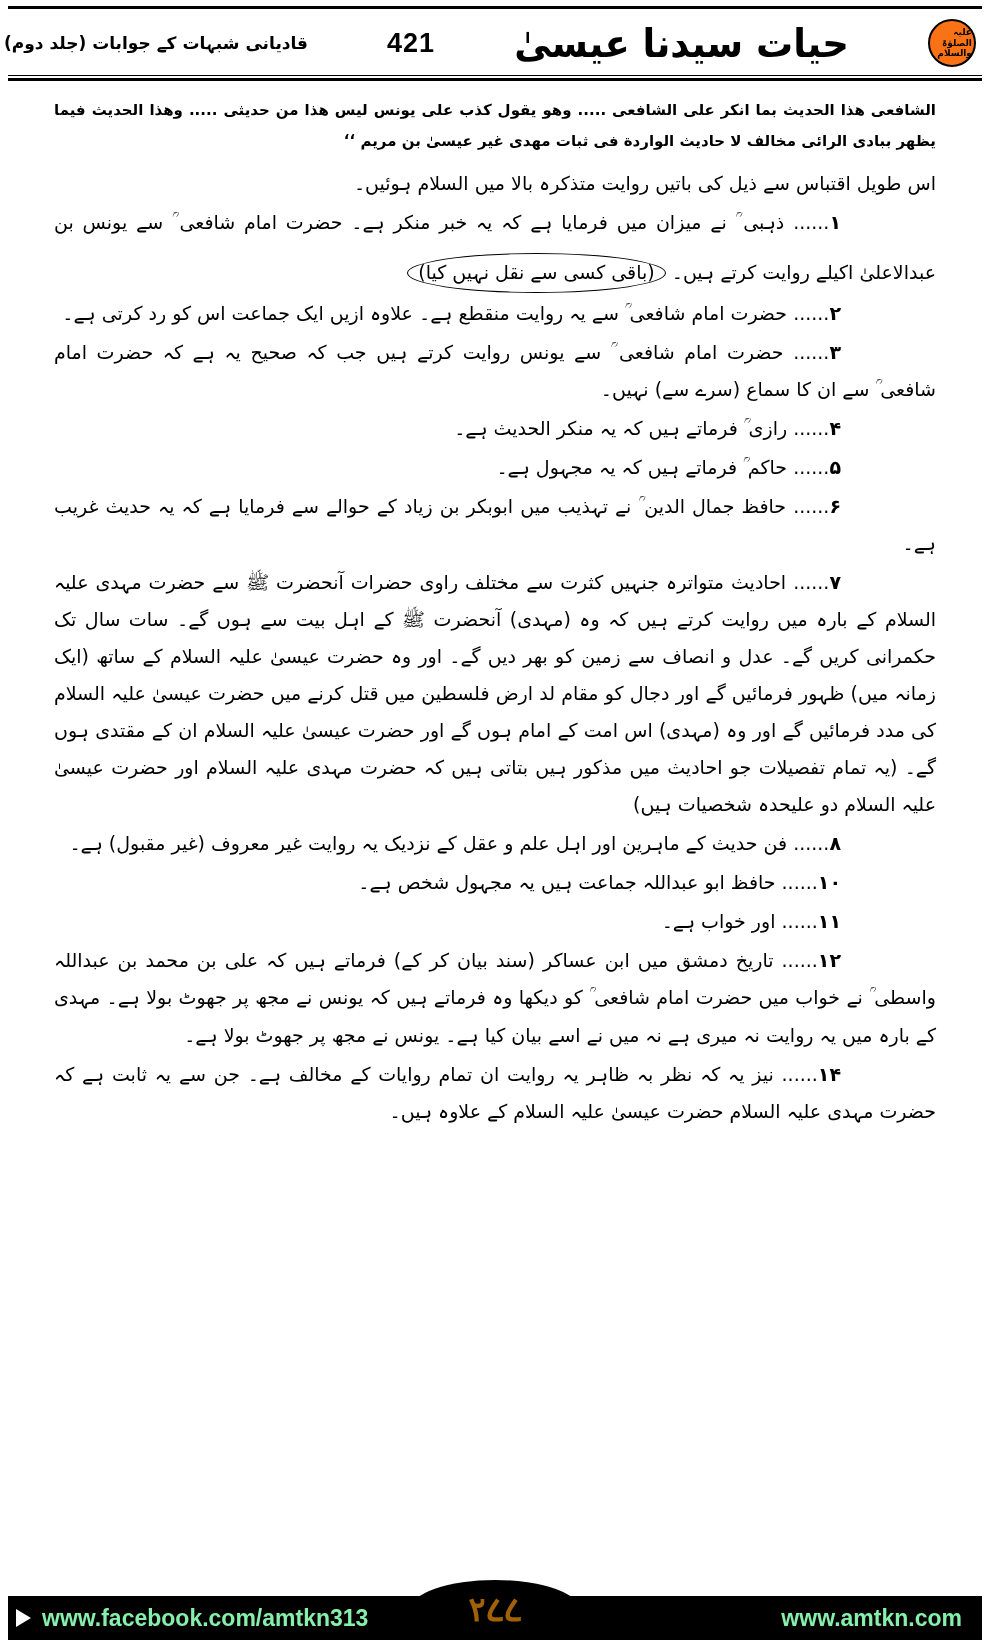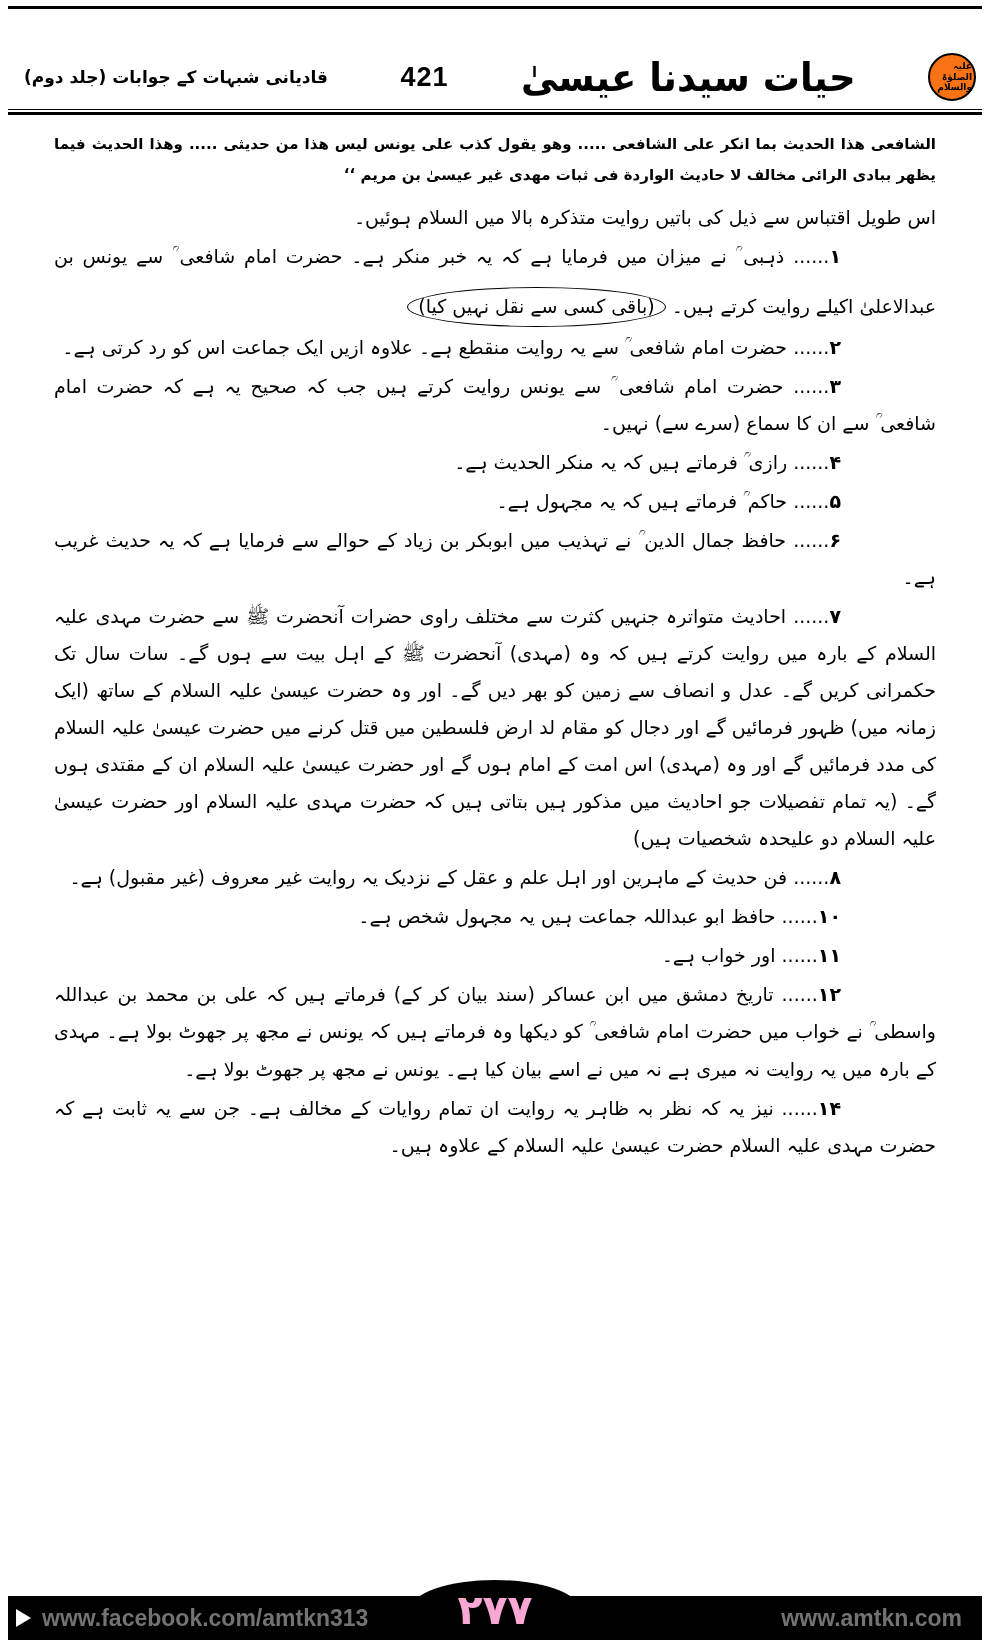--- a/index.html
+++ b/index.html
@@ -6,22 +6,21 @@
   html,body { background:#ffffff; }
   .page {
     width:990px; height:1650px; margin:0 auto; position:relative;
     background:#ffffff; color:#000; overflow:hidden;
     font-family:"DejaVu Sans", sans-serif;
   }
   
   .rule-top { margin:6px 8px 0; border-top:3px solid #000; }
   .header-inner {
     direction:ltr; display:flex; align-items:center; justify-content:space-between;
-    padding:10px 14px 6px 24px;
-    margin-top:34px;
+    padding:10px 14px 6px 4px;
   }
   .series-title { direction:rtl; font-size:17px; font-weight:bold; white-space:nowrap; }
   .page-number { font-family:"Liberation Sans", sans-serif; font-size:27px; font-weight:bold; letter-spacing:1px; }
   .book-title { direction:rtl; font-size:37px; font-weight:bold; white-space:nowrap; transform:scaleY(1.05); }
   .seal {
     width:48px; height:48px; border:2.5px solid #000; border-radius:50%;
     display:flex; align-items:center; justify-content:center; text-align:right;
     direction:rtl; font-size:9px; font-weight:bold; line-height:1.15; padding:2px;
     background:#f97316;
   }
@@ -45,34 +44,34 @@
     white-space:nowrap; display:inline-block; text-indent:0;margin-top:12px;
   }
   
   .footer { position:absolute; left:8px; right:8px; bottom:10px; }
   .footer-bar {
     position:relative; height:44px; background:#000;
     display:flex; align-items:center; justify-content:space-between;
     padding:0 20px 0 34px;
   }
   .footer-url {
-    color:#737373; font-weight:bold; font-size:23px;
+    color:#86efac; font-weight:bold; font-size:23px;
     font-family:"Liberation Sans", sans-serif; direction:ltr;
   }
   .tri {
     position:absolute; left:8px; top:50%; transform:translateY(-50%);
     width:0; height:0;
     border-left:15px solid #fff; border-top:9px solid transparent; border-bottom:9px solid transparent;
   }
   .oval {
     position:absolute; left:50%; bottom:0; transform:translateX(-50%);
     width:170px; height:60px; background:#000; border-radius:50%;
     display:flex; align-items:center; justify-content:center;
   }
-  .oval-num { color:#f9a8d4; font-size:41px; font-weight:bold; direction:rtl; }
+  .oval-num { color:#a16207; font-size:31px; font-weight:bold; direction:rtl;font-family:Liberation Serif, serif; }
 </style>
 </head>
 <body>
 
 <div class="page">
 
   <div>
     <div class="rule-top"></div>
     <div class="header-inner">
       <div class="series-title">قادیانی شبہات کے جوابات (جلد دوم)</div>

